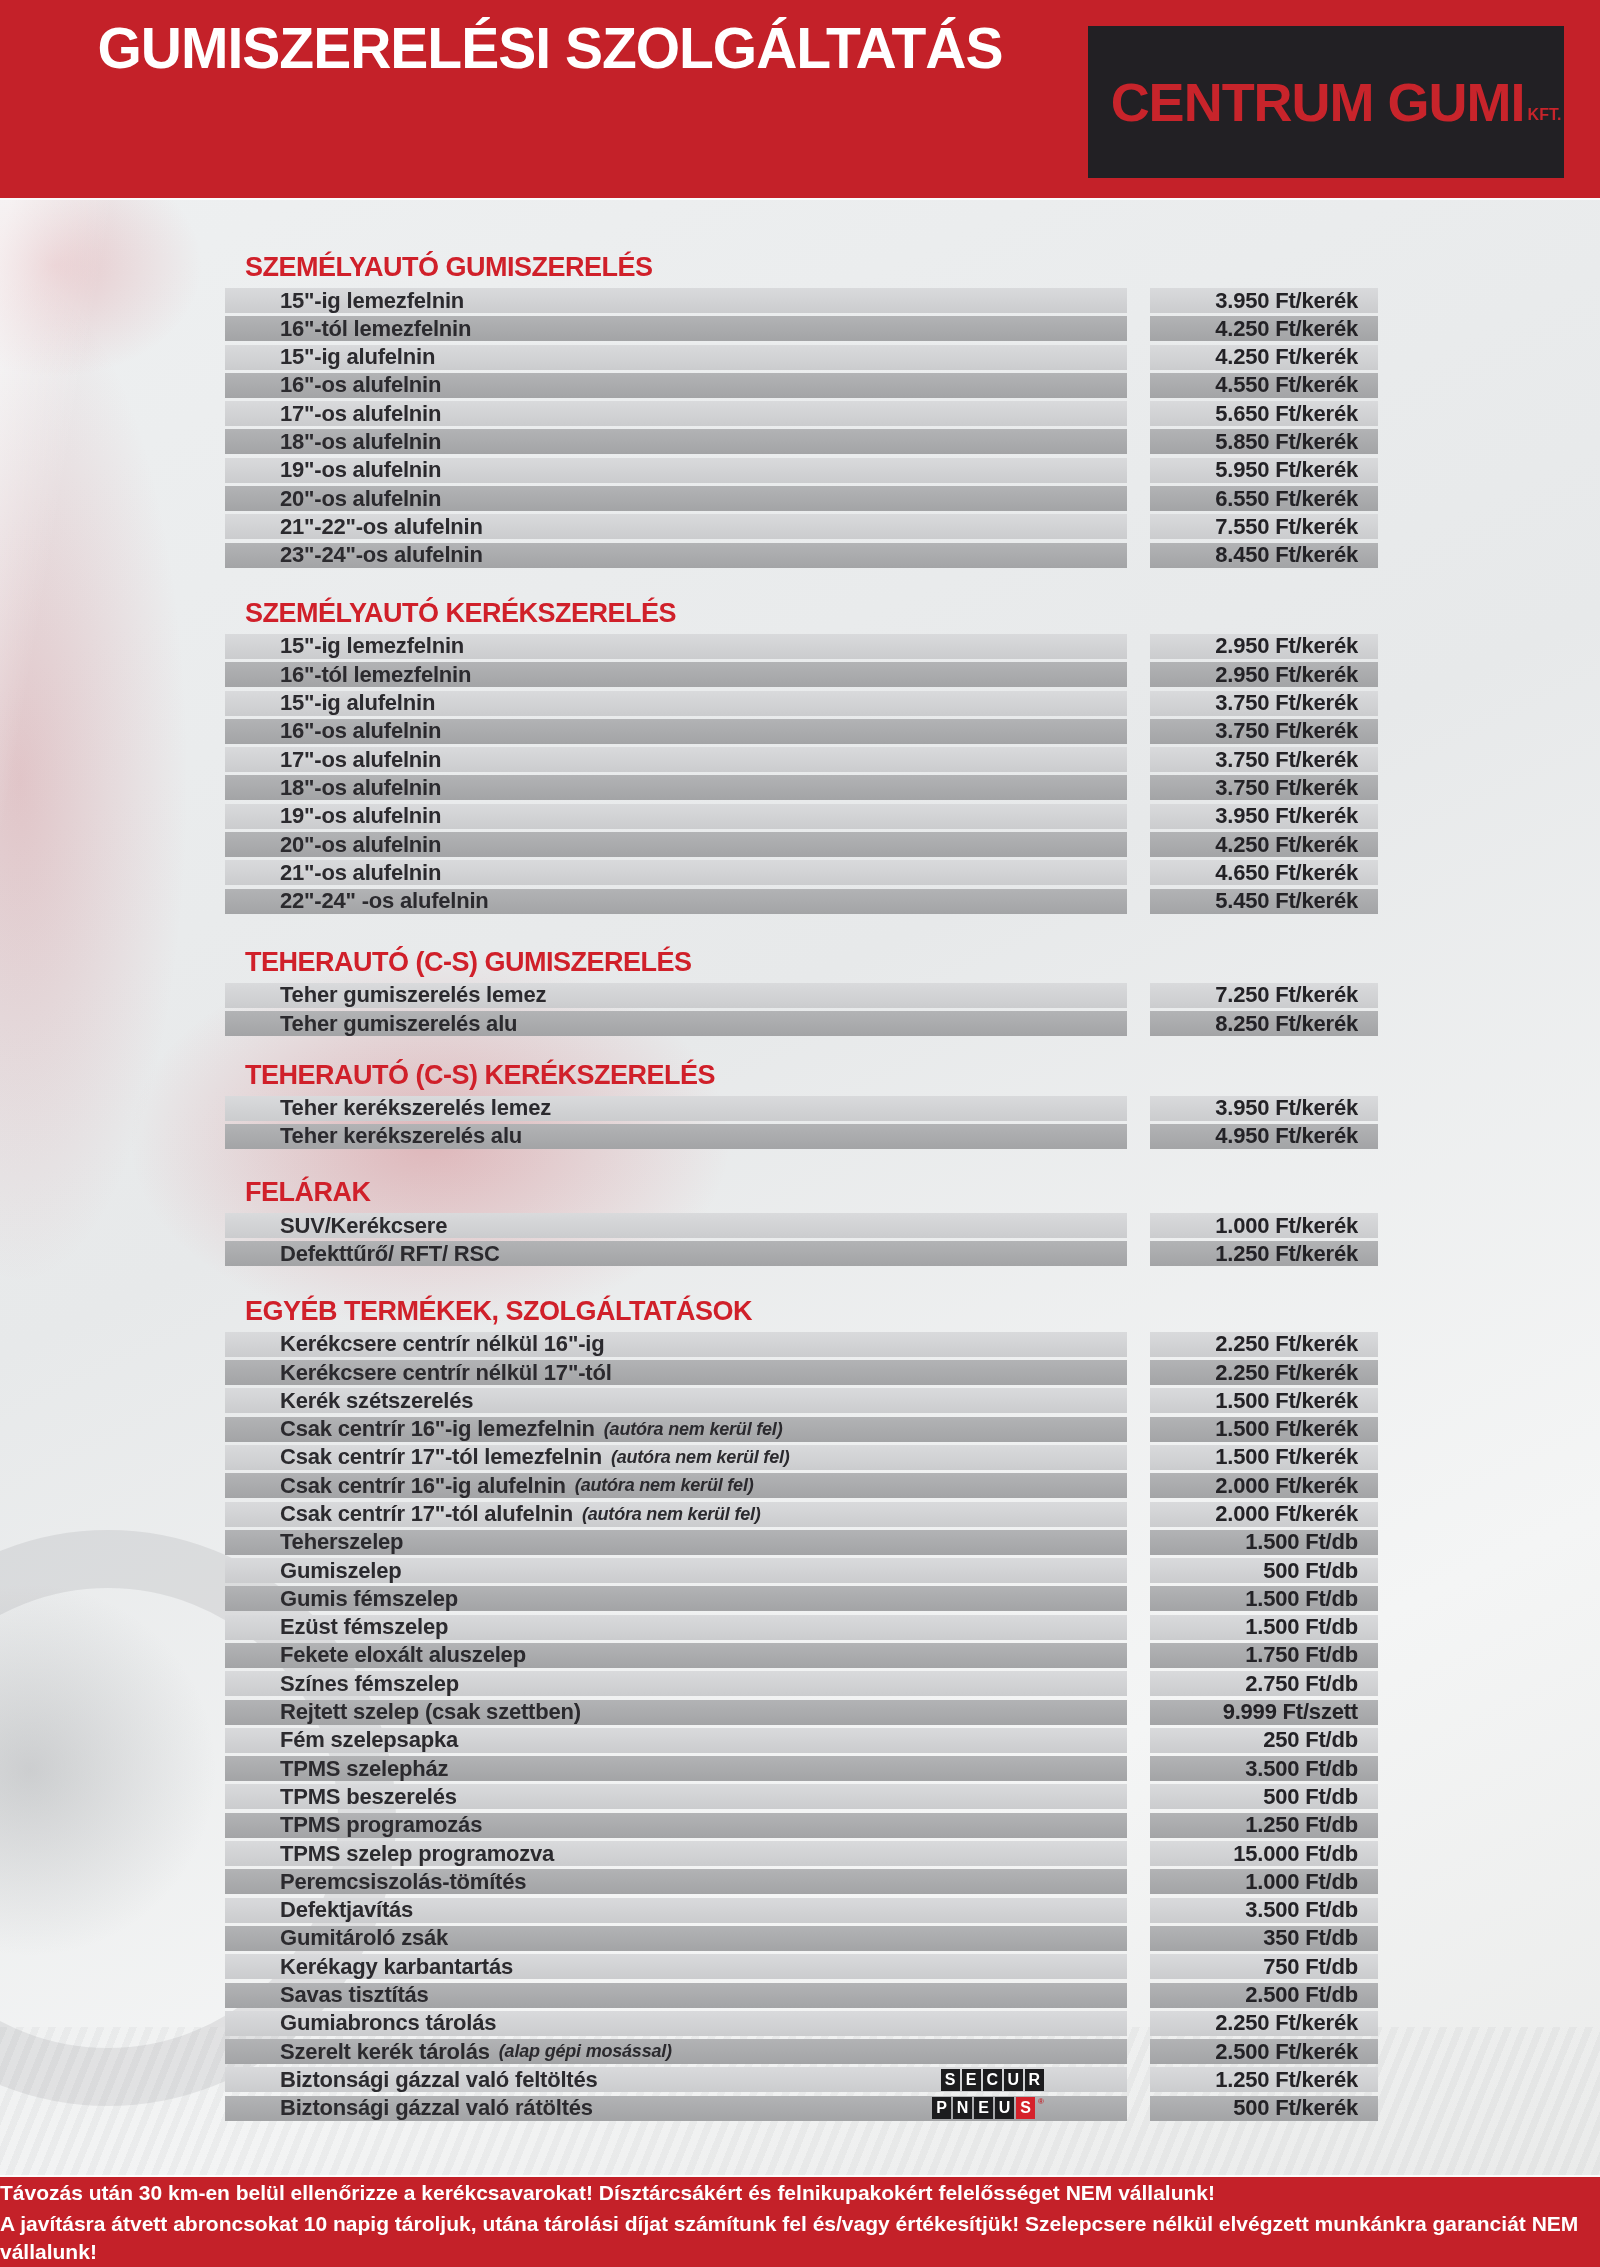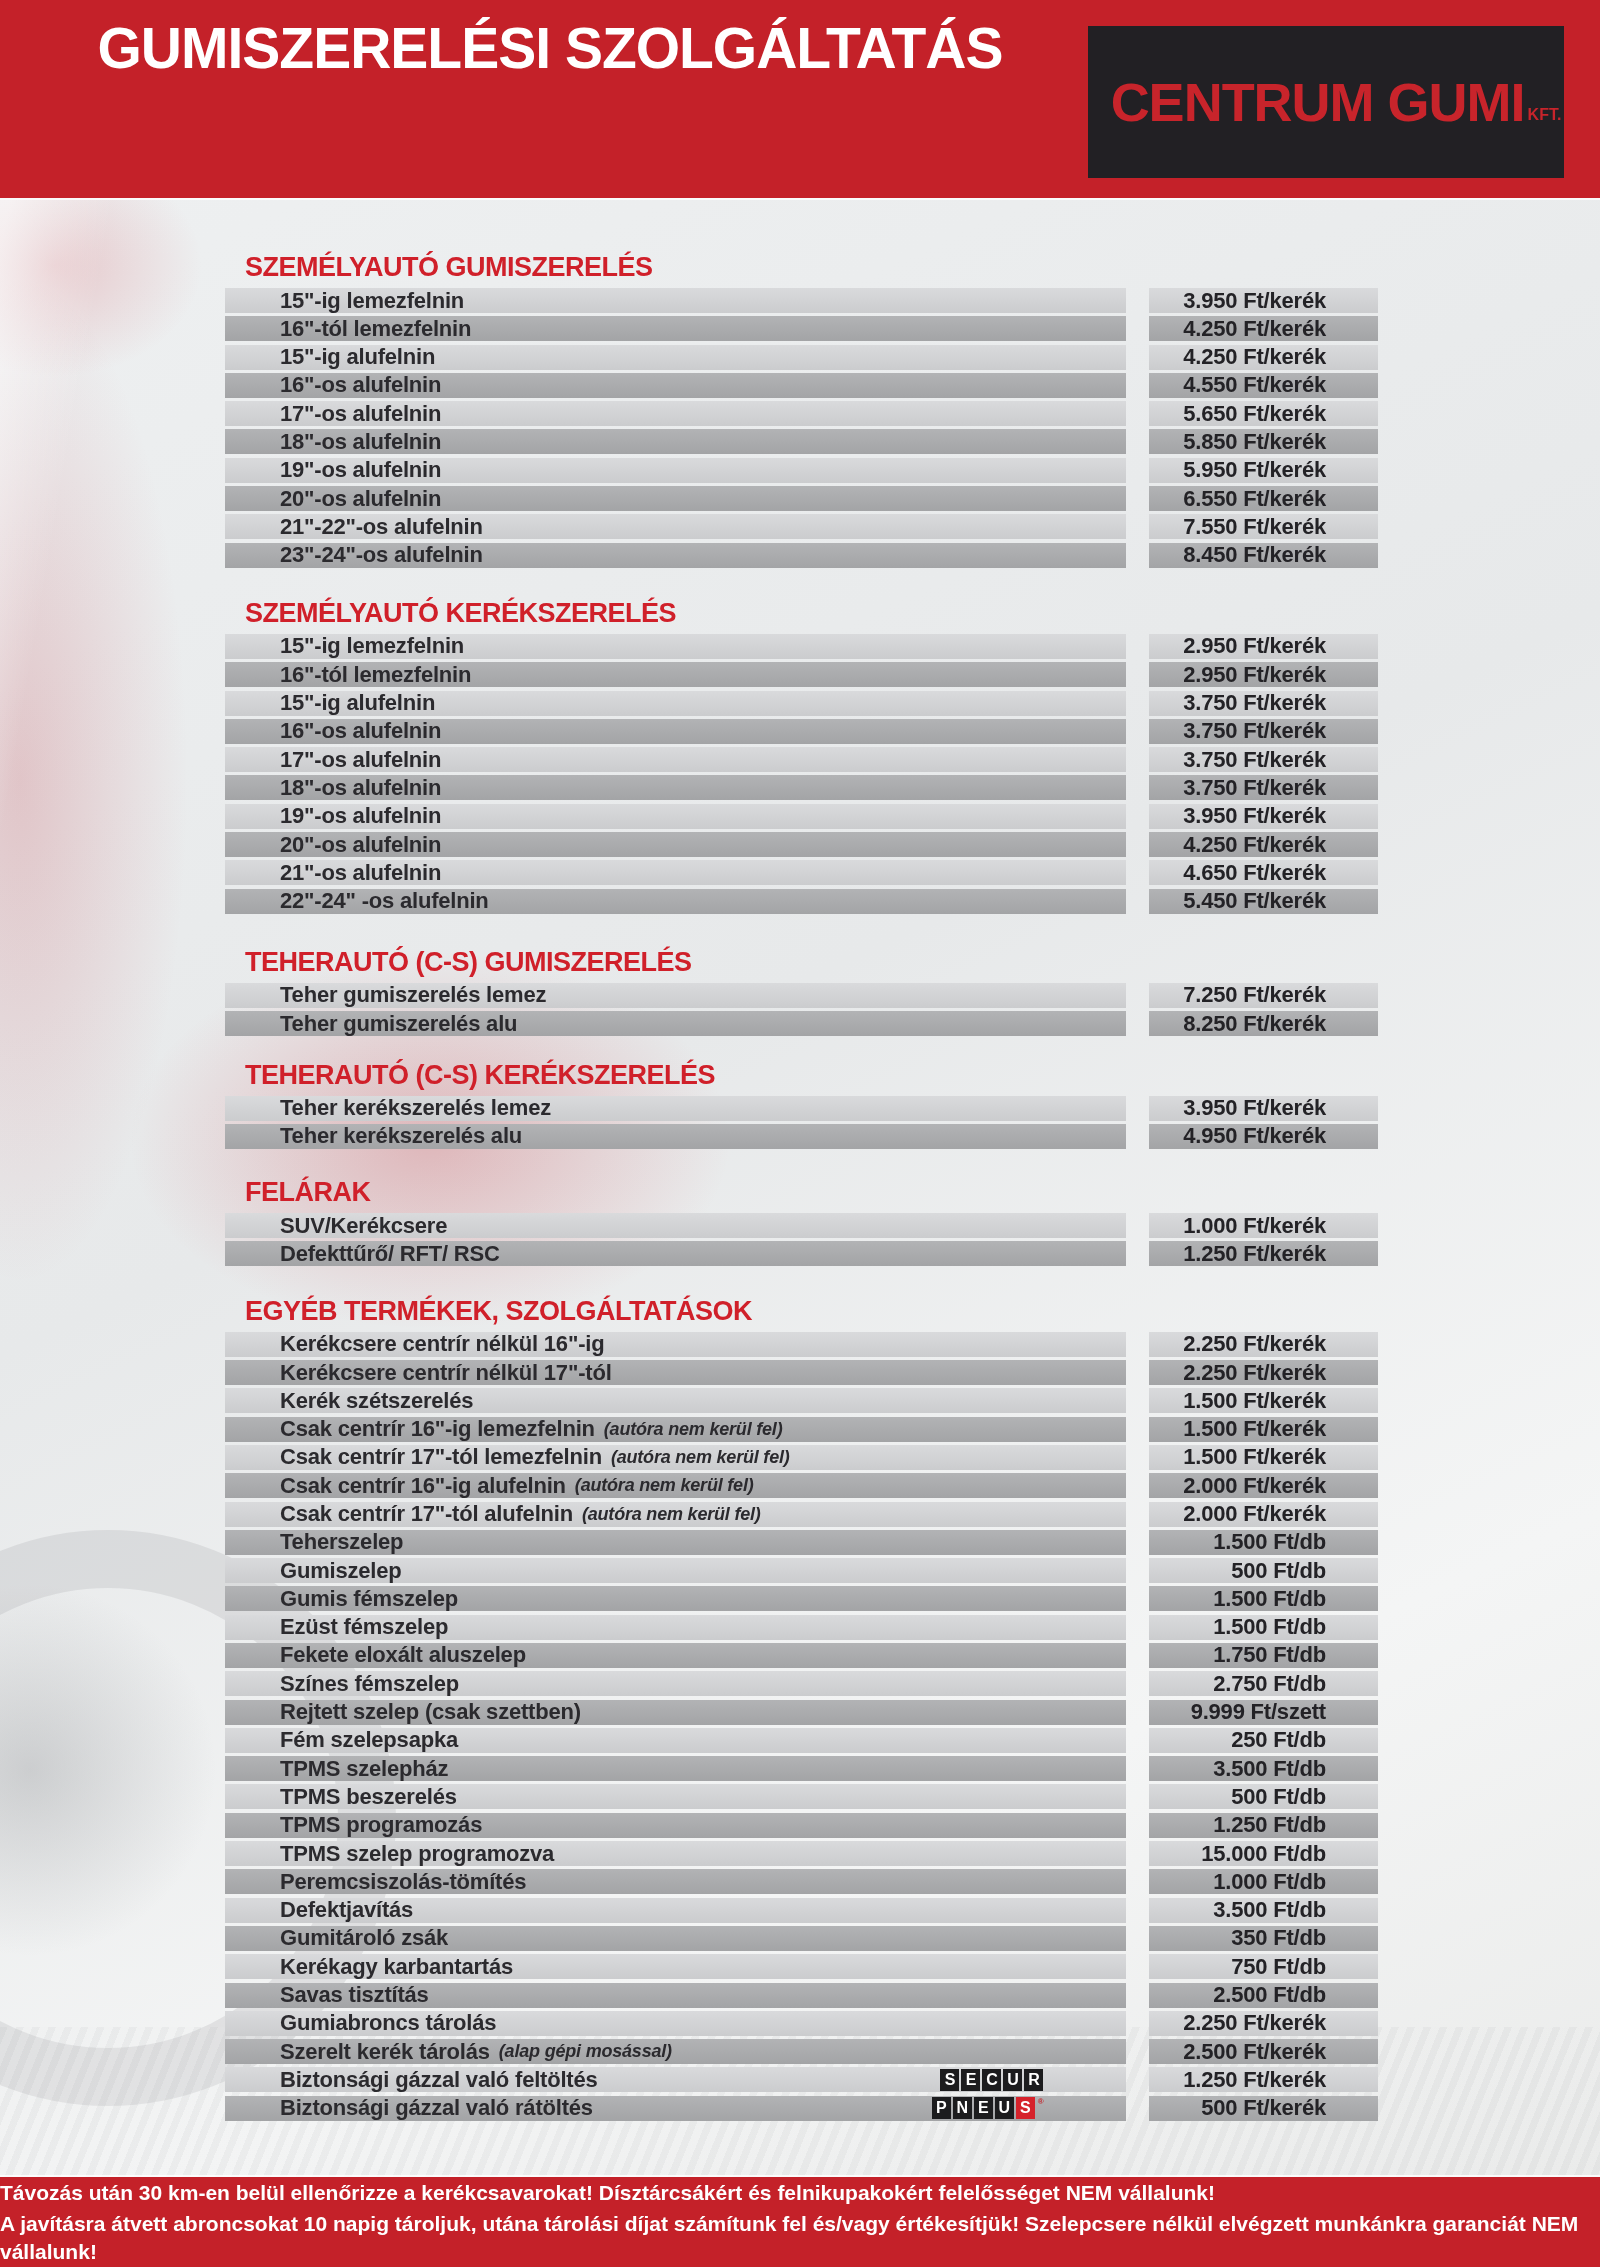--- a/index.html
+++ b/index.html
@@ -40,21 +40,21 @@
   .price-section:nth-of-type(3){padding-top:30px;}
   .price-section:nth-of-type(4){padding-top:20px;}
   .price-section:nth-of-type(5){padding-top:25px;}
   .price-section:nth-of-type(6){padding-top:26px;}
   .section-title{margin:0 0 6px 20px;color:#d0202a;font-size:27px;line-height:30px;
     font-weight:bold;letter-spacing:-.5px;}
   .row{display:flex;height:25px;margin-bottom:3.3px;}
   .cell{box-sizing:border-box;display:flex;align-items:center;}
   .cell.label{width:908px;padding-left:55px;font-size:22px;font-weight:bold;color:var(--ink);
     letter-spacing:-.2px;white-space:nowrap;}
-  .cell.price{width:230px;margin-left:23px;justify-content:flex-end;padding-right:52px;
+  .cell.price{width:230px;margin-left:23px;justify-content:flex-end;padding-right:20px;
     font-size:22px;font-weight:bold;color:#232226;letter-spacing:-.2px;white-space:nowrap;}
   .row.light .cell{background:linear-gradient(var(--stripe-light-a),var(--stripe-light-b));}
   .row.dark  .cell{background:linear-gradient(var(--stripe-dark-a),var(--stripe-dark-b));}
   .note{font-size:18px;font-style:italic;font-weight:bold;margin-left:9px;}
   
   .badge{display:inline-flex;gap:2px;margin-left:auto;margin-right:83px;align-items:center;position:relative;}
   .tile{width:19px;height:22px;background:#1c1c1e;color:#fff;font-size:16px;font-weight:bold;
     display:flex;align-items:center;justify-content:center;}
   .tile.accent{background:#d6222b;}
   .reg{font-size:8px;color:#c42129;align-self:flex-start;margin-left:1px;font-weight:bold;}

